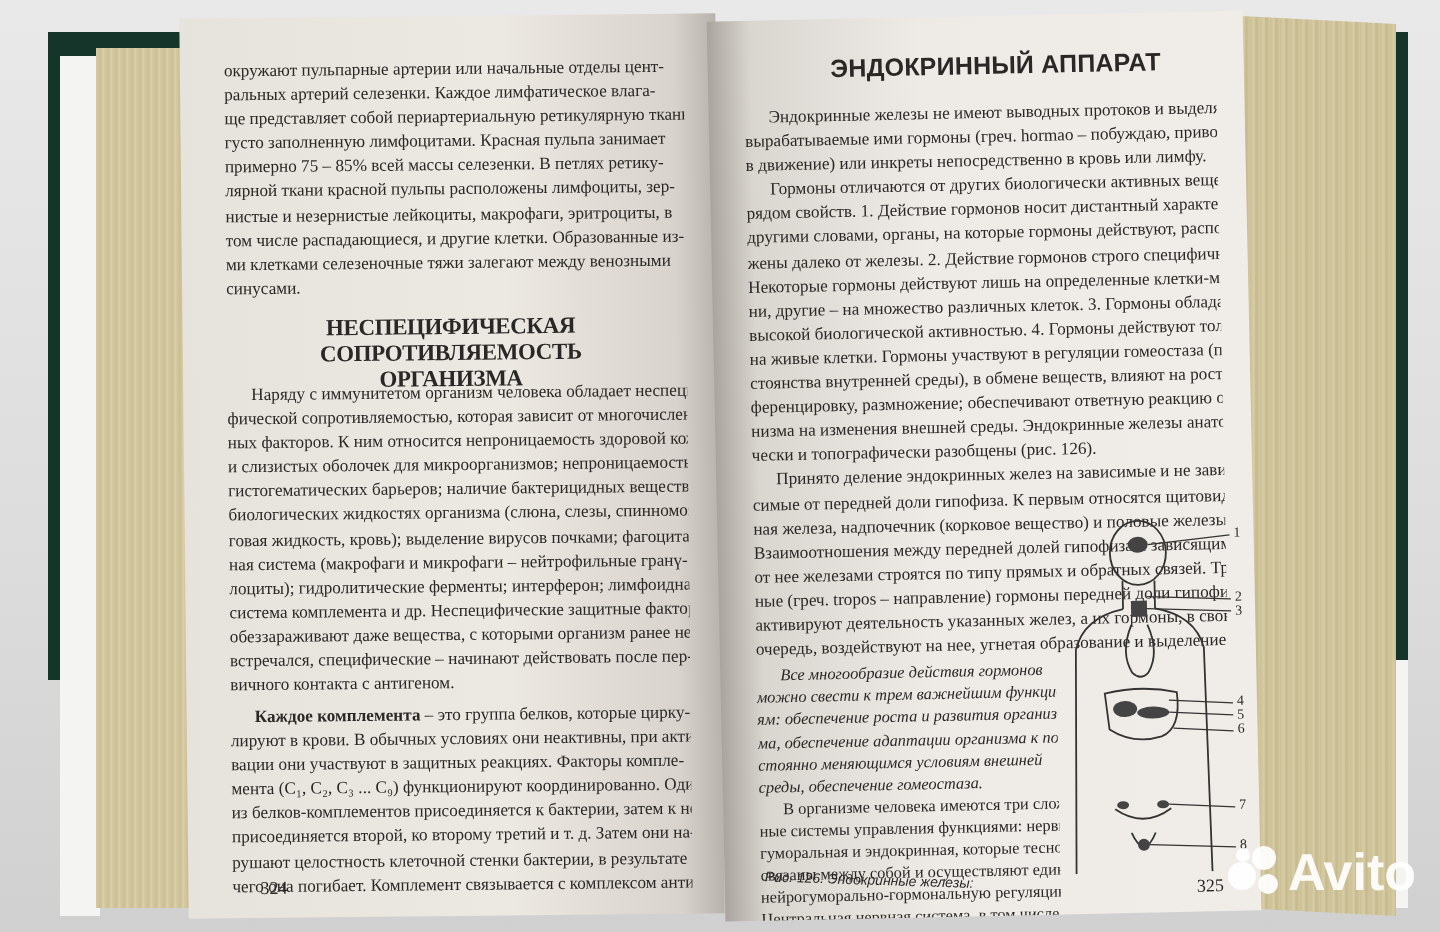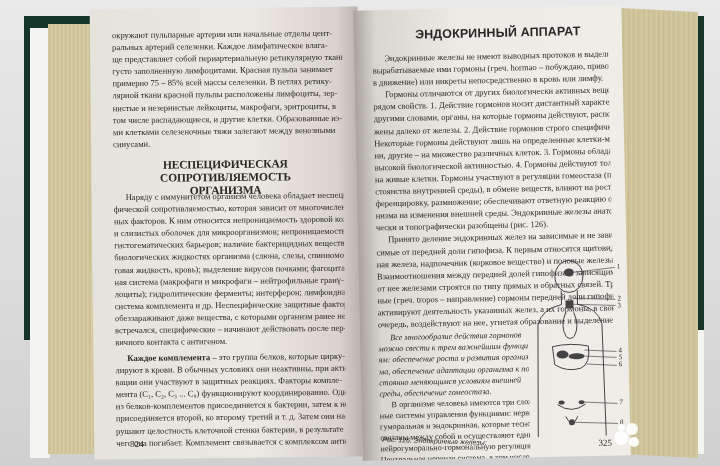--- a/index.html
+++ b/index.html
@@ -220,13 +220,14 @@
   <div class="pageno" style="left:236px; top:432px;">325</div>
 </div>
 
 <div class="avito">
   <div class="avito-logo">
     <span style="left:0; top:8px; width:14px; height:14px;"></span>
     <span style="left:12px; top:0; width:12px; height:12px;"></span>
     <span style="left:15px; top:14px; width:10px; height:10px;"></span>
     <span style="left:4px; top:1px; width:7px; height:7px;"></span>
   </div>
+  <span>Avito</span>
 </div>
 
 </body></html>

